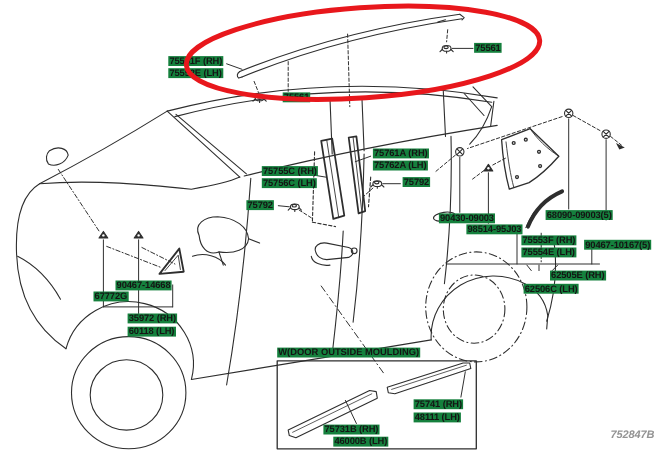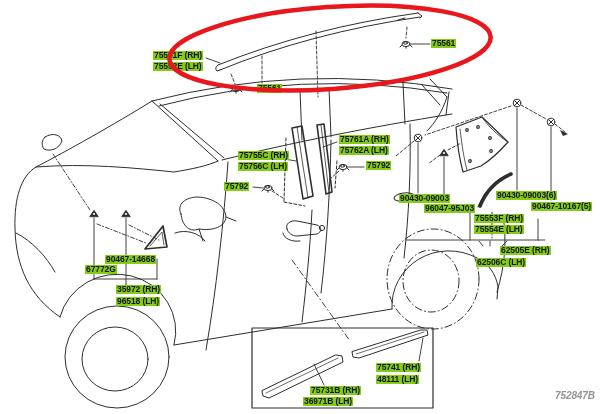--- a/index.html
+++ b/index.html
@@ -5,21 +5,21 @@
   html,body{margin:0;padding:0;background:#fff;}
   .stage{
     position:relative;width:600px;height:414px;background:#ffffff;overflow:hidden;
     font-family:"Liberation Sans",sans-serif;
   }
   .stage svg{position:absolute;left:0;top:0;}
   #art{z-index:1;}
   #overlay{z-index:3;pointer-events:none;}
   .lbl{
     position:absolute;z-index:2;font-size:8.5px;font-weight:bold;color:#141414;
-    line-height:9px;white-space:nowrap;background:#84cc16;padding:0 1px;
+    line-height:9px;white-space:nowrap;background:#15803d;padding:0 1px;
     letter-spacing:-0.1px;
   }
   .lbl.title{font-size:8.5px;letter-spacing:0;}
   .lbl.code{color:#949494;background:transparent;font-size:10px;font-style:italic;}
 </style>
 </head>
 <body>
 
 <div class="stage">
 
@@ -203,33 +203,34 @@
   <div class="lbl" style="left:153px;top:62px">75552E (LH)</div>
   <div class="lbl" style="left:257px;top:84px">75561</div>
   <div class="lbl" style="left:431px;top:39px">75561</div>
   <div class="lbl" style="left:238px;top:151px">75755C (RH)</div>
   <div class="lbl" style="left:238px;top:162px">75756C (LH)</div>
   <div class="lbl" style="left:339px;top:135px">75761A (RH)</div>
   <div class="lbl" style="left:339px;top:146px">75762A (LH)</div>
   <div class="lbl" style="left:224px;top:182px">75792</div>
   <div class="lbl" style="left:366px;top:161px">75792</div>
   <div class="lbl" style="left:399px;top:194px">90430-09003</div>
-  <div class="lbl" style="left:424px;top:204px">96047-95J03</div>
-  <div class="lbl" style="left:496px;top:191px">90430-09003(6)</div>
-  <div class="lbl" style="left:531px;top:202px">90467-10167(5)</div>
+  <div class="lbl" style="left:424px;top:204px">98514-95J03</div>
+  <div class="lbl" style="left:496px;top:191px">68090-09003(5)</div>
+  <div class="lbl" style="left:531px;top:218px">90467-10167(5)</div>
   <div class="lbl" style="left:474px;top:214px">75553F (RH)</div>
   <div class="lbl" style="left:474px;top:225px">75554E (LH)</div>
   <div class="lbl" style="left:500px;top:246px">62505E (RH)</div>
   <div class="lbl" style="left:476px;top:258px">62506C (LH)</div>
   <div class="lbl" style="left:105px;top:255px">90467-14668</div>
   <div class="lbl" style="left:85px;top:265px">67772G</div>
   <div class="lbl" style="left:116px;top:285px">35972 (RH)</div>
-  <div class="lbl" style="left:116px;top:297px">96518 (LH)</div>
-  <div class="lbl" style="left:310px;top:386px">75731B (RH)</div>
-  <div class="lbl" style="left:303px;top:397px">36971B (LH)</div>
+  <div class="lbl" style="left:116px;top:297px">60118 (LH)</div>
+  <div class="lbl title" style="left:252px;top:316px">W(DOOR OUTSIDE MOULDING)</div>
+  <div class="lbl" style="left:294px;top:386px">75731B (RH)</div>
+  <div class="lbl" style="left:303px;top:397px">46000B (LH)</div>
   <div class="lbl" style="left:376px;top:363px">75741 (RH)</div>
   <div class="lbl" style="left:376px;top:375px">48111 (LH)</div>
   <div class="lbl code" style="left:554px;top:391px">752847B</div>
 
   <svg id="overlay" width="600" height="414" viewBox="0 0 600 414">
     <ellipse cx="330" cy="48" rx="161" ry="41" transform="rotate(-4 330 48)" fill="none" stroke="#e8171c" stroke-width="4.5"></ellipse>
   </svg>
 </div>
 
 </body></html>

